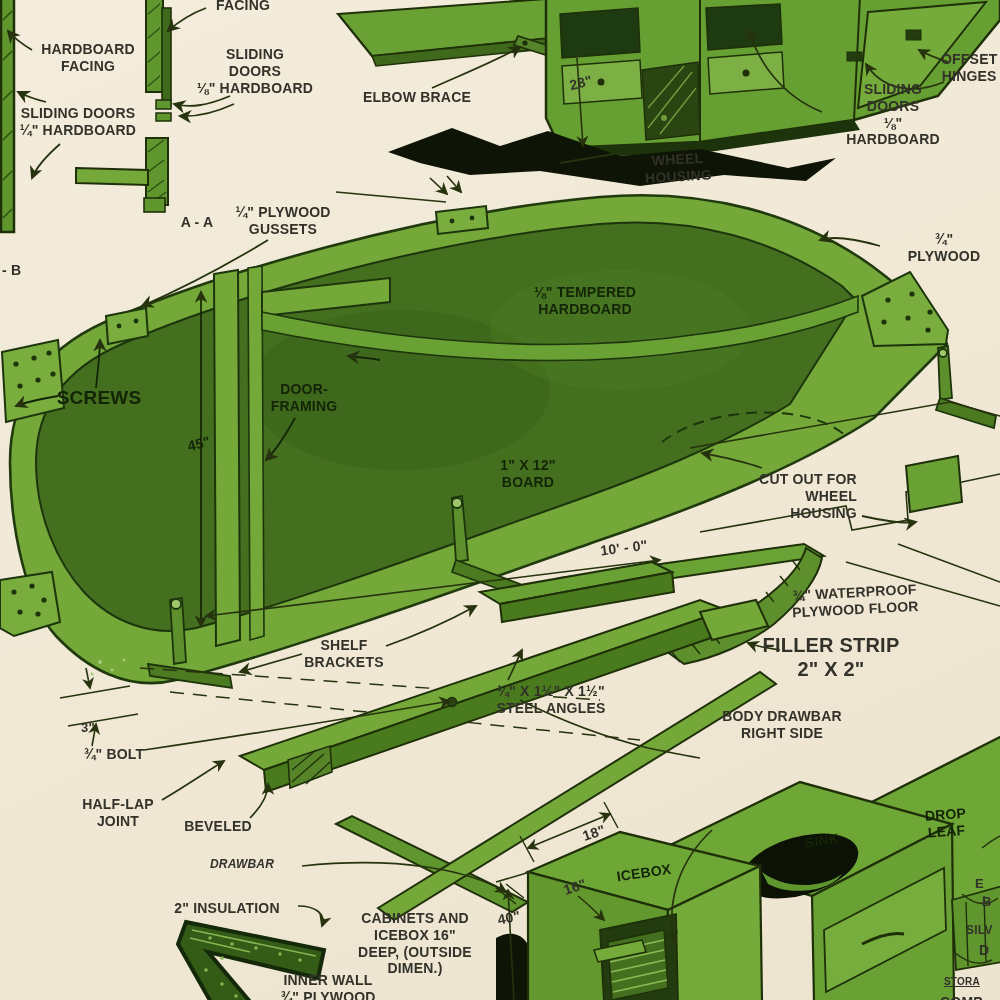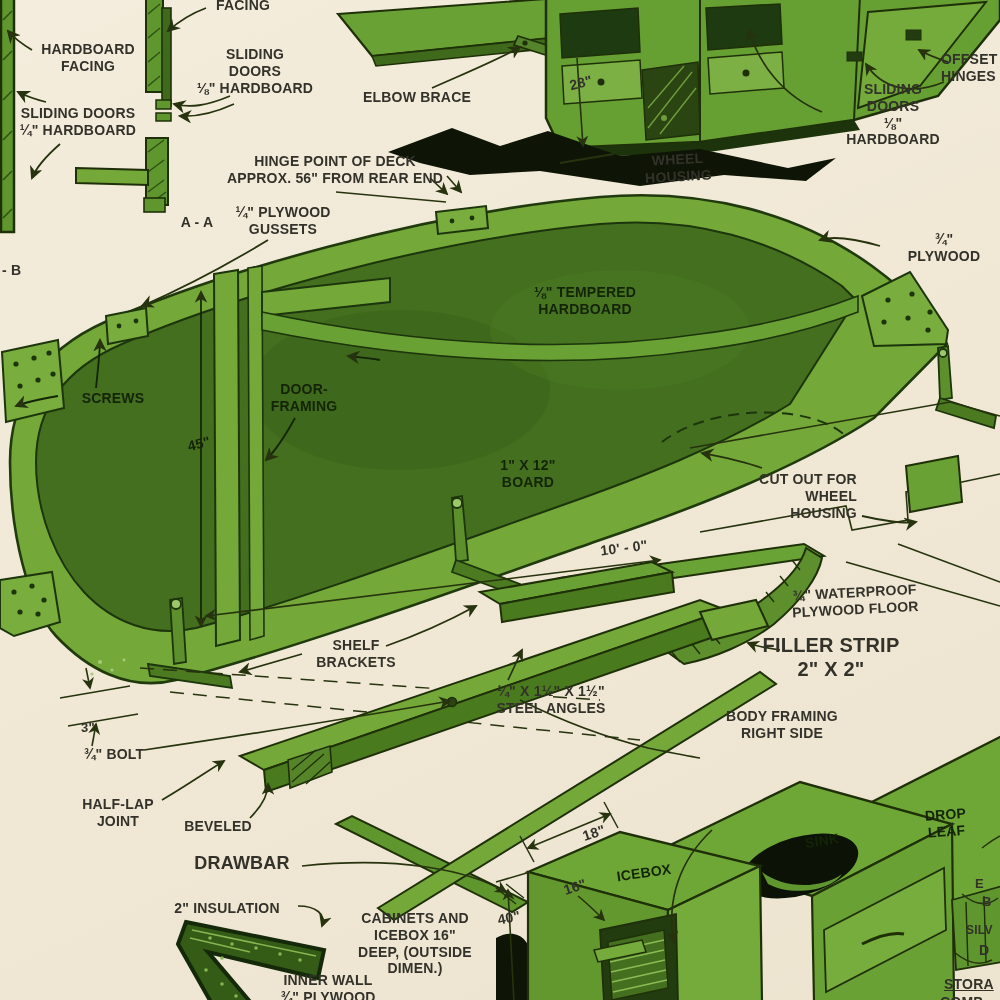--- a/index.html
+++ b/index.html
@@ -4,21 +4,21 @@
 <style>
   html,body{margin:0;padding:0;}
   body{width:1000px;height:1000px;overflow:hidden;}
   #scene{position:relative;width:1000px;height:1000px;overflow:hidden;
          background:linear-gradient(155deg,#f4ecdc 0%,#f1e9d6 45%,#ece4cf 100%);}
   #art{position:absolute;left:0;top:0;}
   #labels{position:absolute;left:0;top:0;width:1000px;height:704px;pointer-events:none;}
   .label{position:absolute;font:bold 14px "Liberation Sans",sans-serif;color:#33322a;
          letter-spacing:.2px;line-height:1.2;white-space:pre-line;text-align:center;
          transform:translate(-50%,-50%) rotate(var(--r,0deg));}
-  .label.left{transform:rotate(var(--r,0deg));text-align:left;}
+  .label.left{transform:rotate(var(--r,0deg));text-align:center;}
 </style>
 </head>
 <body>
 
 <div id="scene">
 
 <svg id="art" width="1000" height="1000" viewBox="0 0 1000 1000">
   <defs>
     <marker id="ah" viewBox="0 0 10 10" refX="8.5" refY="5" markerWidth="7.5" markerHeight="7.5" orient="auto-start-reverse">
       <path d="M0,0 L10,5 L0,10 L3,5 Z" fill="#26330e"></path>
@@ -292,76 +292,74 @@
 <div id="labels">
       <div class="label" style="left: 243px; top: 5px; font-size: 14px;">FACING</div>
       <div class="label" style="left: 88px; top: 58px; font-size: 14px;">HARDBOARD
 FACING</div>
       <div class="label" style="left: 78px; top: 122px; font-size: 14px;">SLIDING DOORS
 ¼" HARDBOARD</div>
       <div class="label" style="left: 255px; top: 71px; font-size: 14px;">SLIDING
 DOORS
 ⅛" HARDBOARD</div>
       <div class="label" style="left: 417px; top: 97px; font-size: 14px;">ELBOW BRACE</div>
-      <div class="label" style="left: 335px; top: 170px; font-size: 14px;">HINGE POINT OF DECK
-APPROX. 56" FROM REAR END</div>
       <div class="label" style="left: 283px; top: 221px; font-size: 14px;">¼" PLYWOOD
 GUSSETS</div>
       <div class="label" style="left: 157px; top: 222px; font-size: 14px; margin-left: 40px;">A - A</div>
       <div class="label left" style="left: 2px; top: 262px; font-size: 14px;">- B</div>
       <div class="label" style="left: 678px; top: 168px; font-size: 14px; --r: -3deg;">WHEEL
 HOUSING</div>
       <div class="label" style="left: 581px; top: 83px; font-size: 14px; --r: -14deg;">28"</div>
       <div class="label" style="left: 893px; top: 115px; font-size: 14px;">SLIDING DOORS
 ⅛" HARDBOARD</div>
       <div class="label left" style="left: 941px; top: 51px; font-size: 14px;">OFFSET
 HINGES</div>
       <div class="label" style="left: 944px; top: 248px; font-size: 14px;">¾" PLYWOOD</div>
       <div class="label" style="left: 585px; top: 301px; font-size: 14px; color: rgb(20, 36, 7);">⅛" TEMPERED
 HARDBOARD</div>
-      <div class="label" style="left: 113px; top: 398px; font-size: 14px; color: rgb(20, 36, 7);">SCREWS</div>
+      <div class="label" style="left: 99px; top: 398px; font-size: 19px; color: rgb(20, 36, 7);">SCREWS</div>
       <div class="label" style="left: 304px; top: 398px; font-size: 14px; color: rgb(20, 36, 7);">DOOR-
 FRAMING</div>
       <div class="label" style="left: 199px; top: 444px; font-size: 14px; --r: -14deg; color: rgb(20, 36, 7);">45"</div>
       <div class="label" style="left: 528px; top: 474px; font-size: 14px; color: rgb(20, 36, 7);">1" X 12"
 BOARD</div>
       <div class="label" style="left: 808px; top: 496px; font-size: 14px; text-align: right;">CUT OUT FOR
 WHEEL
 HOUSING</div>
       <div class="label" style="left: 624px; top: 548px; font-size: 14px; --r: -7deg;">10' - 0"</div>
       <div class="label" style="left: 855px; top: 601px; font-size: 14px; --r: -3deg;">¾" WATERPROOF
 PLYWOOD FLOOR</div>
       <div class="label" style="left: 831px; top: 657px; font-size: 20px;">FILLER STRIP
 2" X 2"</div>
-      <div class="label" style="left: 344px; top: 654px; font-size: 14px; margin-left: 12px;">SHELF
+      <div class="label" style="left: 344px; top: 654px; font-size: 14px;">SHELF
 BRACKETS</div>
       <div class="label" style="left: 551px; top: 700px; font-size: 14px;">¼" X 1½" X 1½"
 STEEL ANGLES</div>
-      <div class="label" style="left: 782px; top: 725px; font-size: 14px;">BODY FRAMING
+      <div class="label" style="left: 782px; top: 725px; font-size: 14px;">BODY DRAWBAR
 RIGHT SIDE</div>
       <div class="label" style="left: 88px; top: 728px; font-size: 13px;">3"</div>
       <div class="label" style="left: 114px; top: 754px; font-size: 14px;">¾" BOLT</div>
       <div class="label" style="left: 118px; top: 813px; font-size: 14px;">HALF-LAP
 JOINT</div>
       <div class="label" style="left: 218px; top: 826px; font-size: 14px;">BEVELED</div>
-      <div class="label" style="left: 242px; top: 864px; font-size: 18px;">DRAWBAR</div>
+      <div class="label" style="left: 242px; top: 864px; font-size: 12px; font-style: italic;">DRAWBAR</div>
       <div class="label" style="left: 227px; top: 908px; font-size: 14px;">2" INSULATION</div>
       <div class="label" style="left: 415px; top: 944px; font-size: 14px;">CABINETS AND
 ICEBOX 16"
 DEEP, (OUTSIDE
 DIMEN.)</div>
       <div class="label" style="left: 328px; top: 989px; font-size: 14px;">INNER WALL
 ¾" PLYWOOD</div>
       <div class="label" style="left: 822px; top: 841px; font-size: 14px; --r: -8deg; color: rgb(20, 36, 7);">SINK</div>
       <div class="label" style="left: 946px; top: 823px; font-size: 14px; --r: -4deg; color: rgb(20, 36, 7);">DROP
 LEAF</div>
       <div class="label" style="left: 644px; top: 873px; font-size: 14px; --r: -8deg; color: rgb(20, 36, 7);">ICEBOX</div>
       <div class="label" style="left: 594px; top: 833px; font-size: 14px; --r: -18deg;">18"</div>
       <div class="label" style="left: 575px; top: 887px; font-size: 14px; --r: -18deg;">16"</div>
       <div class="label" style="left: 509px; top: 918px; font-size: 14px; --r: -12deg;">40"</div>
       <div class="label left" style="left: 975px; top: 876px; font-size: 13px;">E</div>
       <div class="label left" style="left: 982px; top: 894px; font-size: 13px;">B</div>
       <div class="label left" style="left: 966px; top: 923px; font-size: 12px;">SILV</div>
       <div class="label left" style="left: 979px; top: 942px; font-size: 14px;">D</div>
-      <div class="label left" style="left: 944px; top: 976px; font-size: 14px; text-decoration: underline;">STORA</div>
+      <div class="label left" style="left: 944px; top: 976px; font-size: 10px; text-decoration: underline;">STORA</div>
       <div class="label left" style="left: 940px; top: 994px; font-size: 14px;">COMP</div>
     </div>
 </div>
 
 </body></html>

